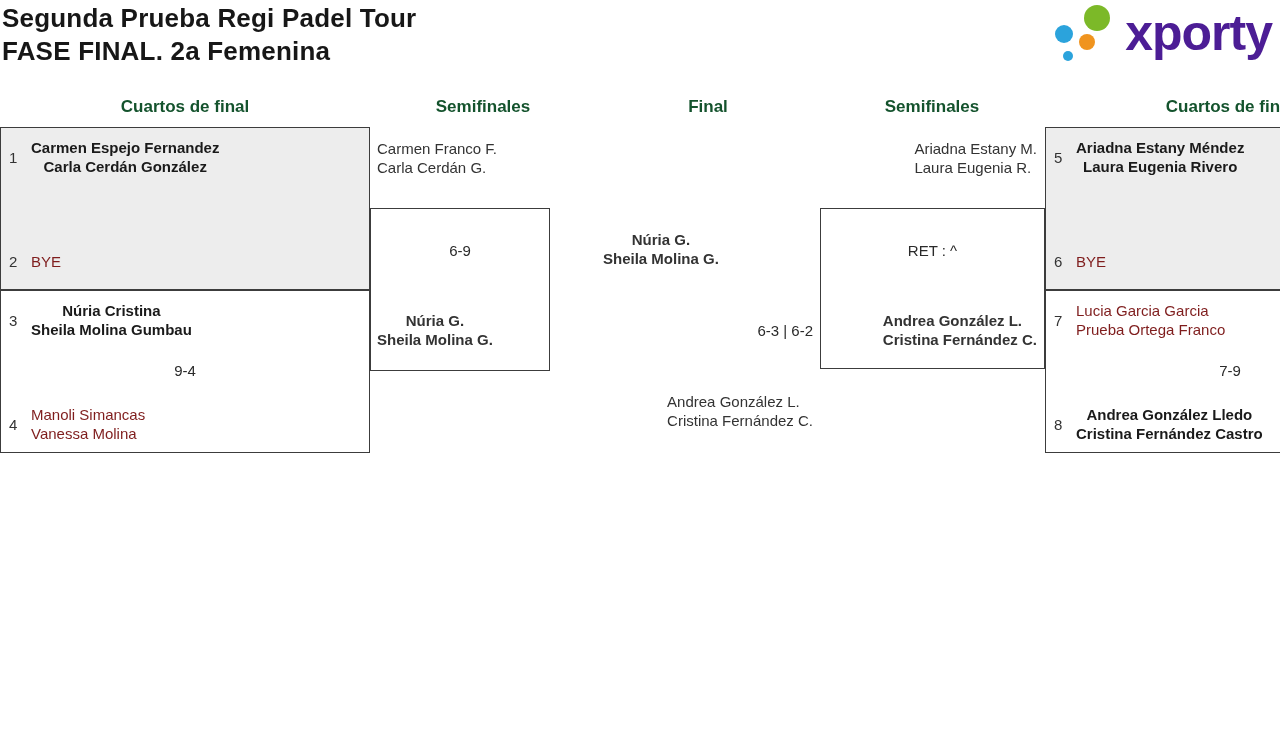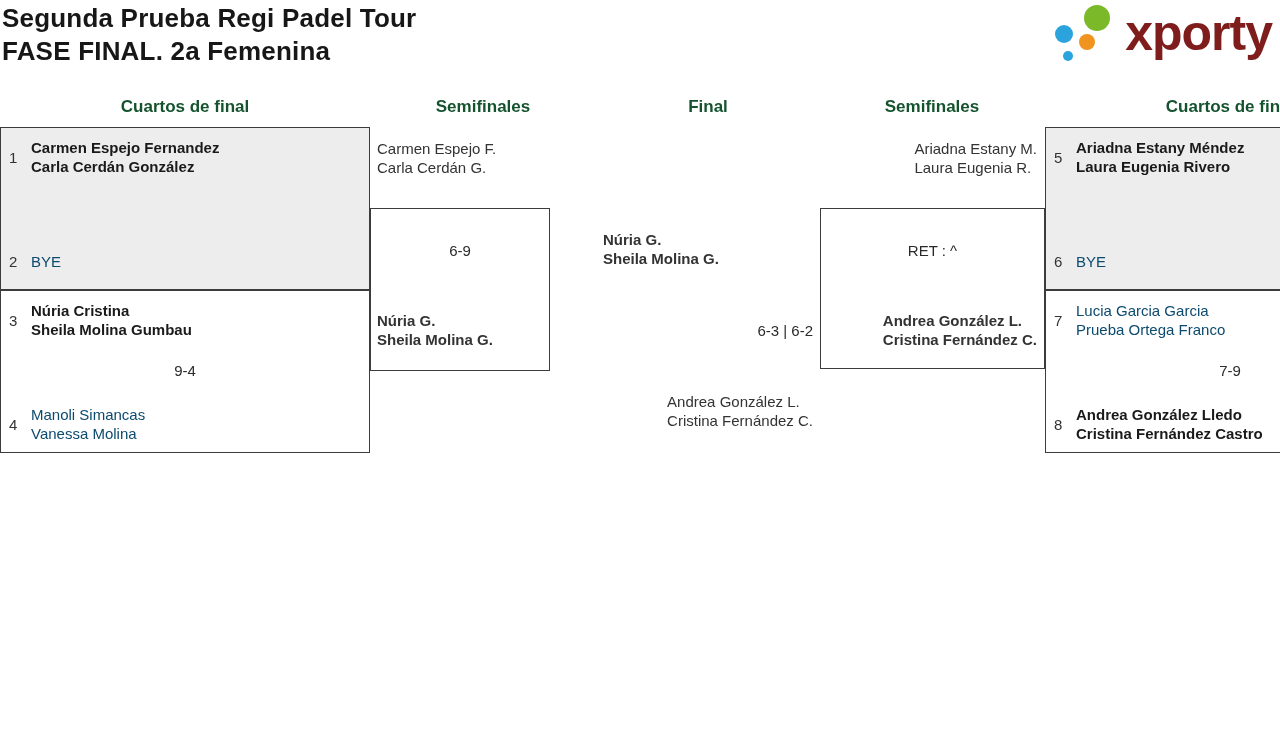--- a/index.html
+++ b/index.html
@@ -18,21 +18,21 @@
   .title {
     position:absolute; left:2px; top:2px;
     font-size:26px; font-weight:700; line-height:33px;
     color:#171717; letter-spacing:0.2px; white-space:nowrap;
   }
   .logo {
     position:absolute; top:2px; right:8px;
     display:flex; align-items:center; text-decoration:none;
   }
   .logo-text {
-    font-size:50px; font-weight:700; color:#7f1d1d;
+    font-size:50px; font-weight:700; color:#4c1d95;
     letter-spacing:-1px; line-height:62px; margin-left:4px;
   }
 
   
   .round-header {
     position:absolute; top:97px;
     transform:translateX(-50%);
     font-size:17px; font-weight:700; color:#14532d;
     white-space:nowrap;
   }
@@ -43,23 +43,23 @@
     border:1px solid #3c3c3c;
     background:#ffffff;
   }
   .match.winnerbg { background:#ededed; }
 
   .trow {
     position:absolute; left:8px; right:4px;
     display:flex; align-items:center; gap:8px;
   }
   .seed { flex:0 0 14px; font-size:15px; color:#333; text-align:left; }
-  .names { font-size:15px; line-height:19px; color:#0c4a6e; }
+  .names { font-size:15px; line-height:19px; color:#7f1d1d; }
   .names div { white-space:nowrap; }
-  .bold { font-weight:700; color:#1a1a1a; }
+  .bold { font-weight:700; color:#1a1a1a;text-align:center; }
 
   .score {
     position:absolute; left:0; width:100%; text-align:center;
     font-size:15px; color:#2a2a2a; white-space:nowrap;
   }
 
   
   .flabel {
     position:absolute; font-size:15px; line-height:19px;
     color:#333; white-space:nowrap;
@@ -127,21 +127,21 @@
         <div>Manoli Simancas</div>
         <div>Vanessa Molina</div>
       </div>
     </div>
   </div>
 
   <div class="match" style="left:370px;top:208px;width:180px;height:163px">
     <div class="score" style="top:33px">6-9</div>
   </div>
   <div class="flabel" style="left:377px;top:139px">
-    <div>Carmen Espejo F.</div>
+    <div>Carmen Franco F.</div>
     <div>Carla Cerdán G.</div>
   </div>
   <div class="flabel bold" style="left:377px;top:311px">
     <div>Núria G.</div>
     <div>Sheila Molina G.</div>
   </div>
 
   <div class="flabel bold" style="left:603px;top:230px">
     <div>Núria G.</div>
     <div>Sheila Molina G.</div>

